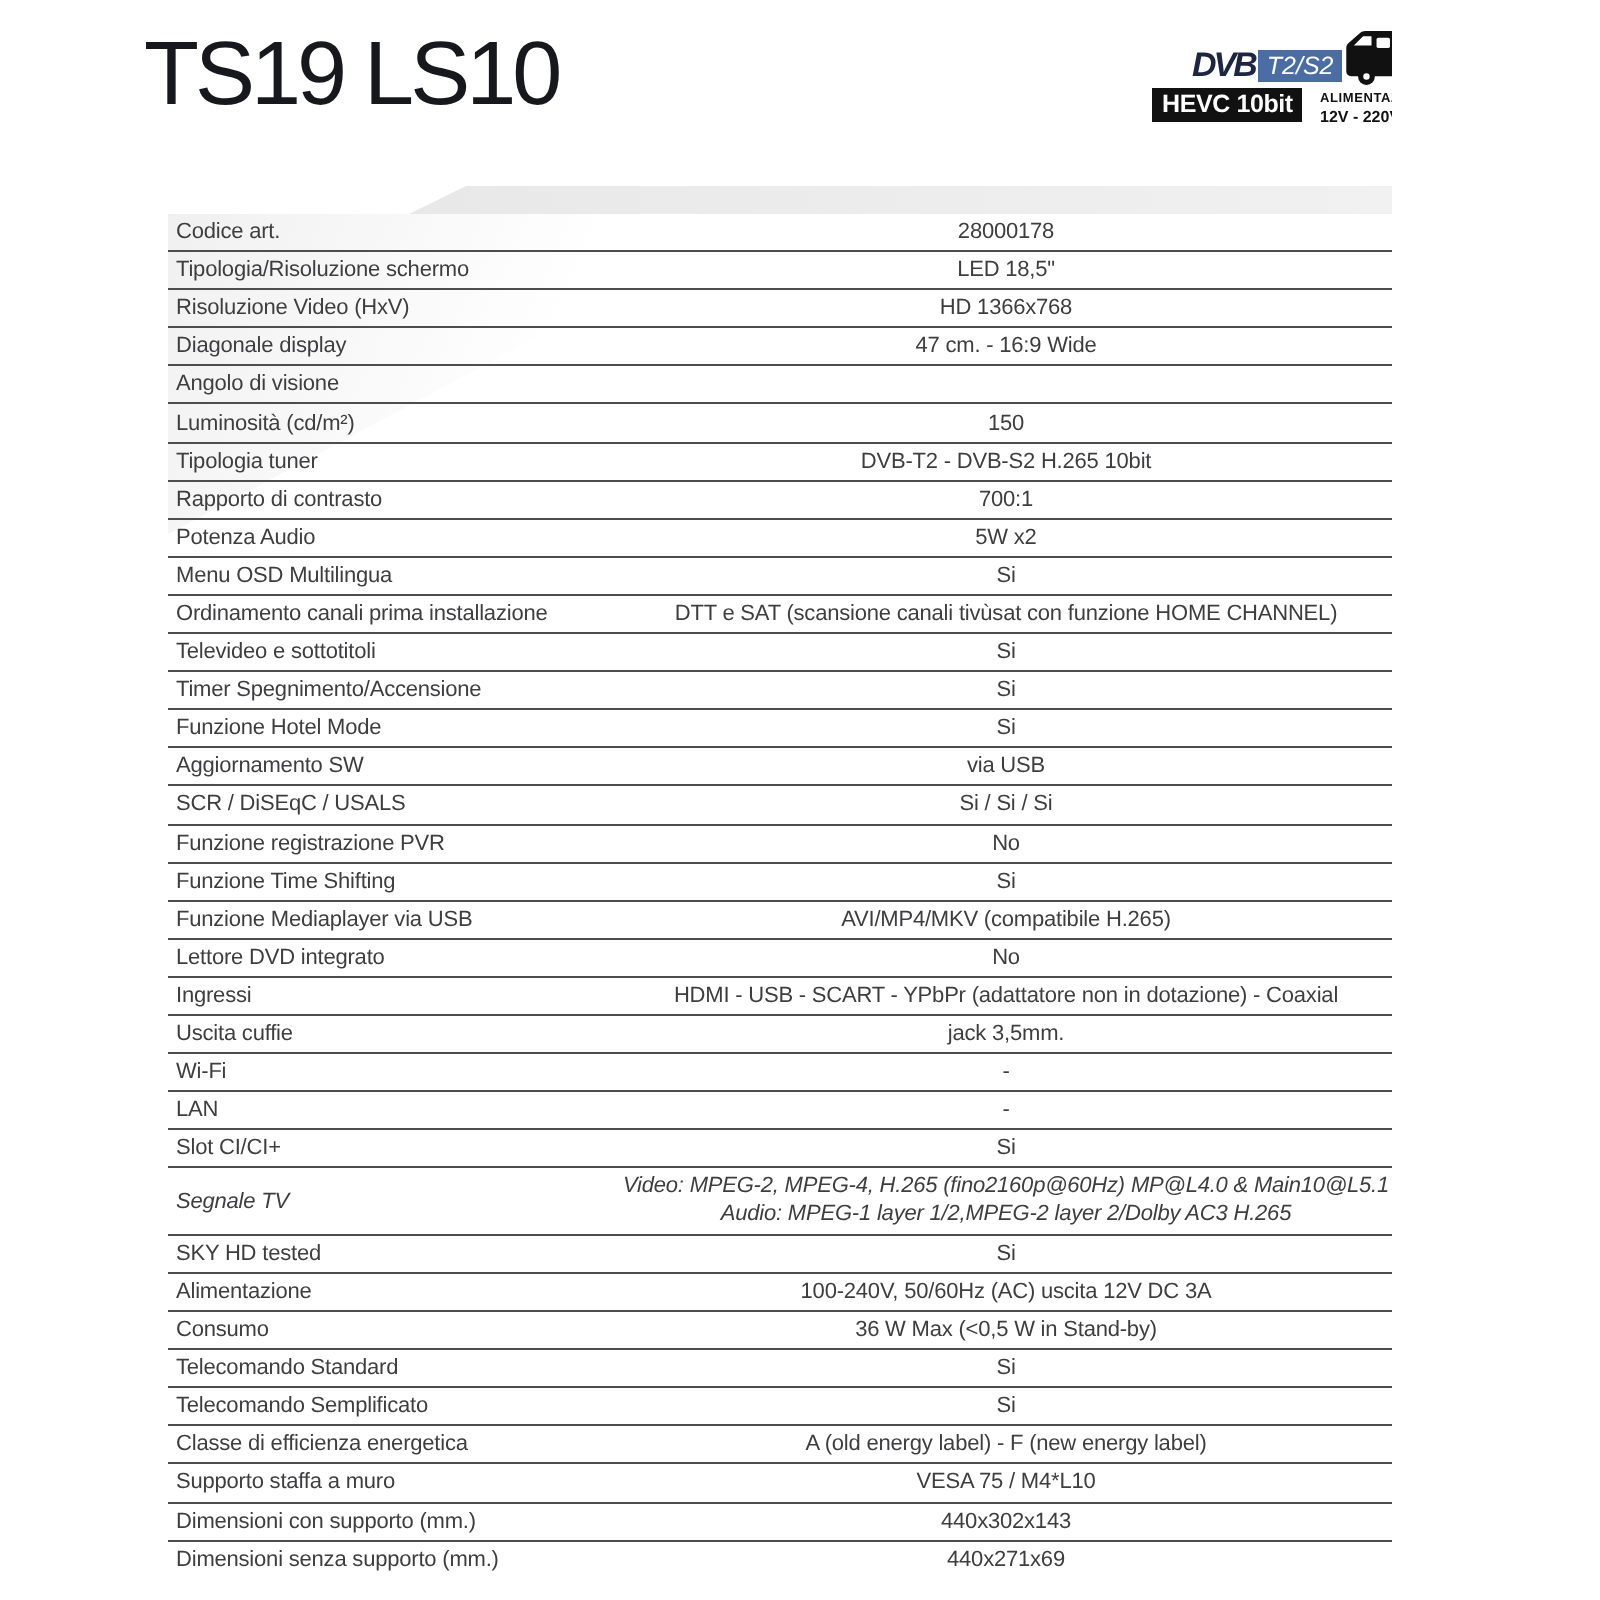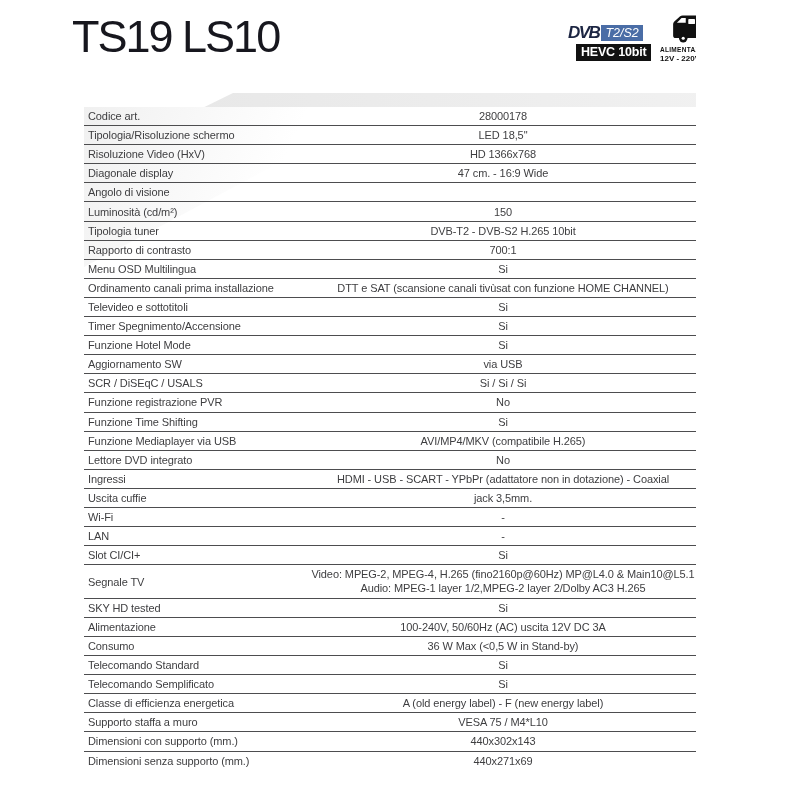--- a/index.html
+++ b/index.html
@@ -8,21 +8,21 @@
     font-family:"Liberation Sans", sans-serif; overflow:hidden;
   }
 
   
   .title {
     position:absolute; left:72px; top:12px;
     font-size:45px; line-height:1.1; font-weight:400;
     letter-spacing:-2px; color:#17171e; white-space:nowrap;
   }
   .dvb-row {
-    position:absolute; left:568px; top:25px;
+    position:absolute; left:596px; top:25px;
     display:flex; align-items:stretch; height:16px;
   }
   .dvb-brand {
     color:#1c2542; font-size:17px; font-weight:bold; letter-spacing:-1.5px;
     line-height:16px; margin-right:2px; font-style:italic;
   }
   .dvb-variant {
     background:#4a6da6; color:#fff; font-size:12.5px; font-weight:normal;
     font-style:italic; padding:0 4px; line-height:16px;
   }
@@ -53,21 +53,21 @@
     clip-path:polygon(0 0, 100% 0, 0 100%);
     pointer-events:none; z-index:0;
   }
   .rows { position:relative; z-index:1; }
   .row {
     display:flex; align-items:center;
     height:19.1px; box-sizing:border-box;
     border-bottom:1px solid #4d4d4f;
   }
   .row:last-child { border-bottom:none; }
-  .row.tall { height:33.5px; }
+  .row.tall { height:33.5px;font-style:italic; }
   .label {
     flex:0 0 200px; width:200px; padding-left:4px;
     font-size:11px; color:#3e3e40; white-space:nowrap; letter-spacing:-0.1px;
   }
   .value {
     flex:1; text-align:center;
     font-size:11px; color:#3e3e40; letter-spacing:-0.1px; white-space:nowrap;
   }
   .row.tall .value div { line-height:13.5px; }
 </style>
@@ -145,20 +145,26 @@
             <div>DVB-T2 - DVB-S2 H.265 10bit</div>
           </div>
         </div>
         <div class="row">
           <span class="label">Rapporto di contrasto</span>
           <div class="value">
             <div>700:1</div>
           </div>
         </div>
         <div class="row">
+          <span class="label">Potenza Audio</span>
+          <div class="value">
+            <div>5W x2</div>
+          </div>
+        </div>
+        <div class="row">
           <span class="label">Menu OSD Multilingua</span>
           <div class="value">
             <div>Si</div>
           </div>
         </div>
         <div class="row">
           <span class="label">Ordinamento canali prima installazione</span>
           <div class="value">
             <div>DTT e SAT (scansione canali tivùsat con funzione HOME CHANNEL)</div>
           </div>

